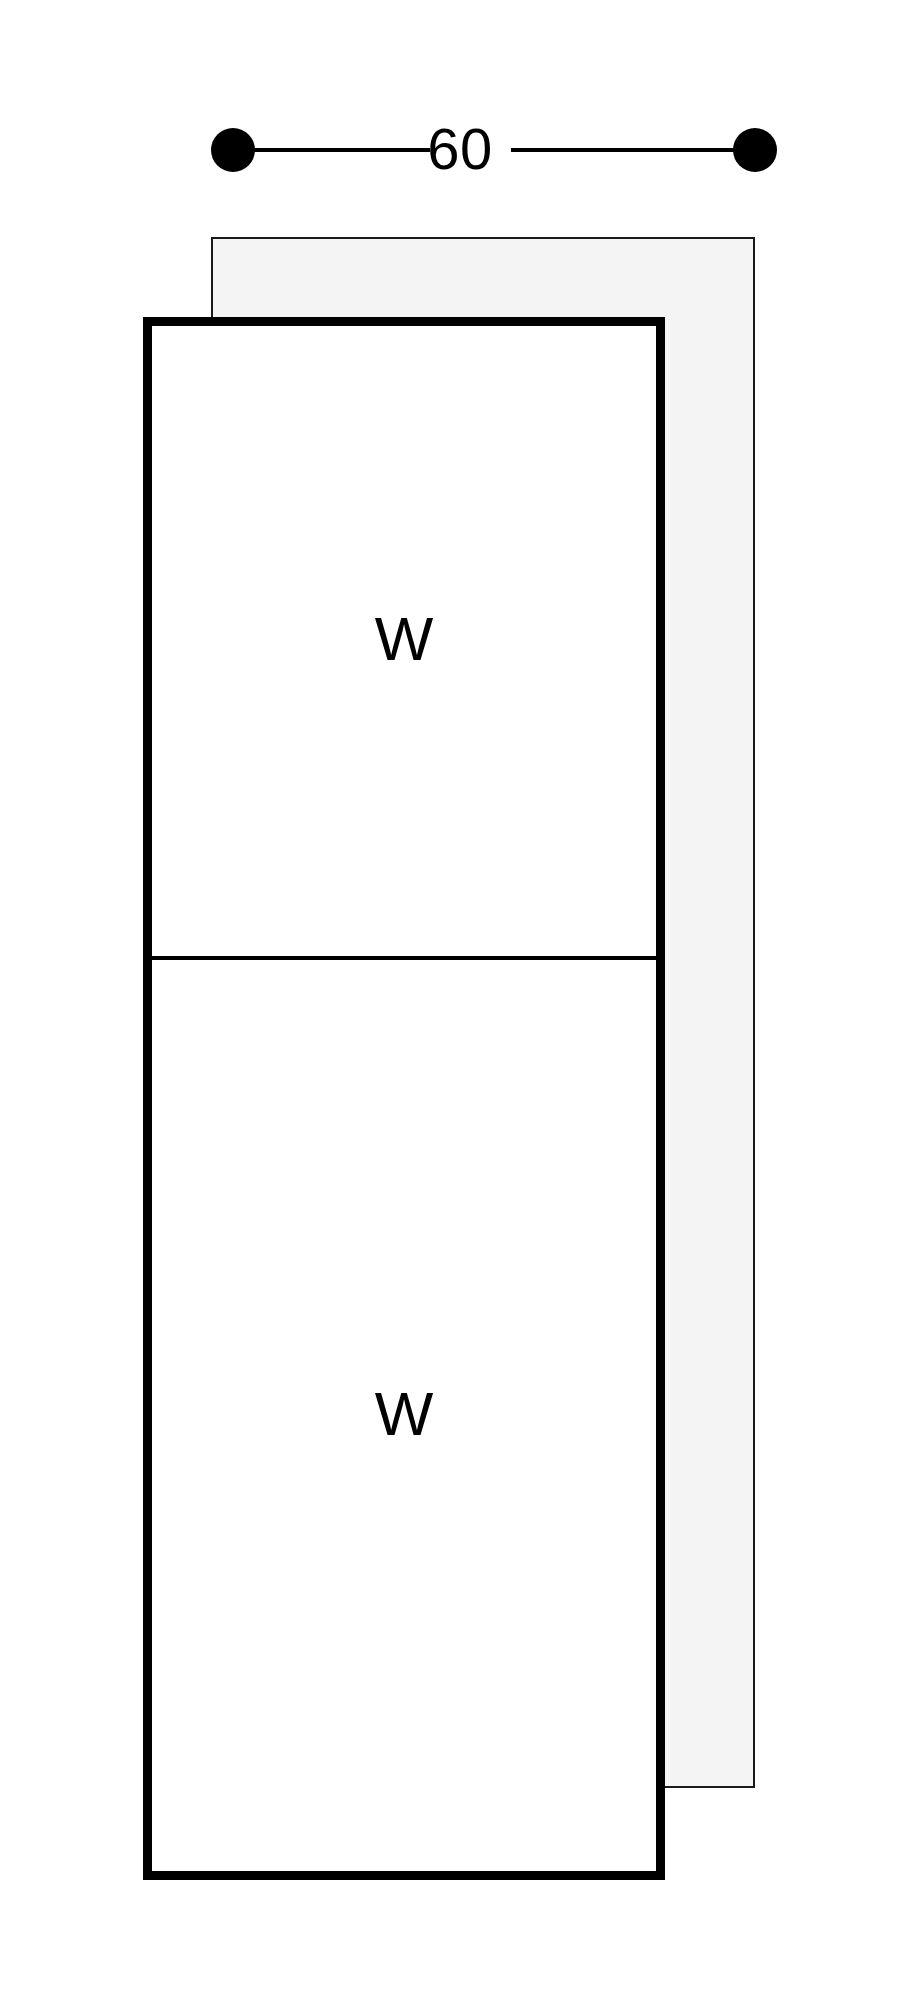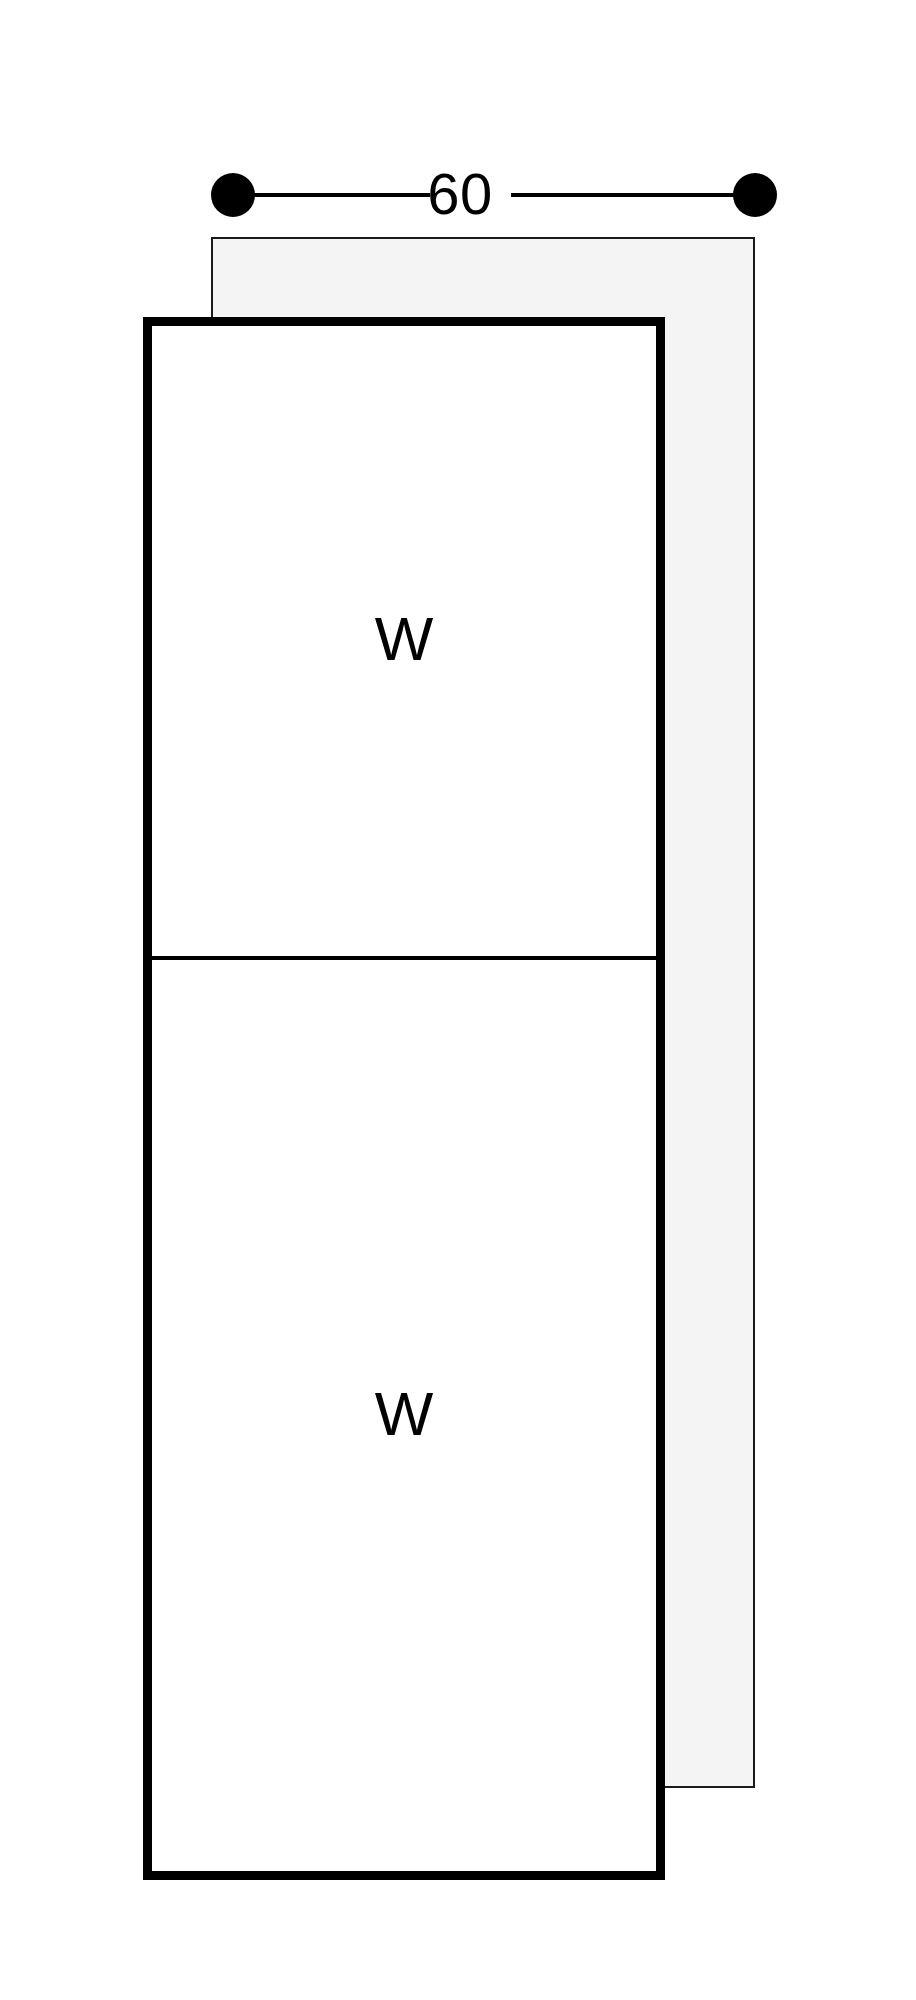--- a/index.html
+++ b/index.html
@@ -19,21 +19,20 @@
     overflow: hidden;
   }
 
   
   #dimension-group {
     position: absolute;
     left: 0;
     top: 0;
     width: 916px;
     height: 240px;
-    margin-top: 45px;
   }
   .dim-dot {
     position: absolute;
     width: 44px;
     height: 44px;
     border-radius: 50%;
     background: #000000;
     top: 128px;
   }
   #dim-dot-left  { left: 211px; }

